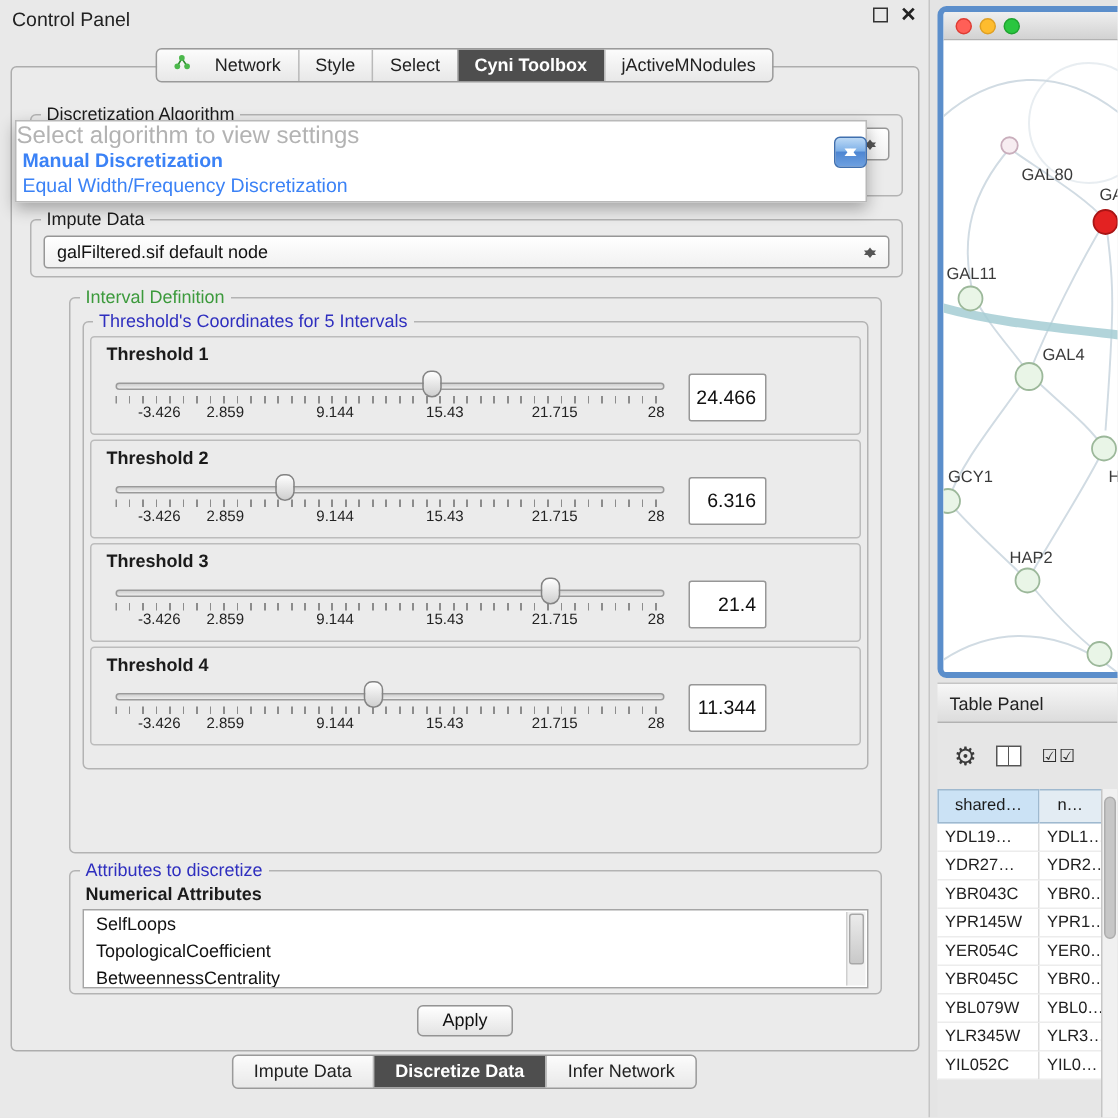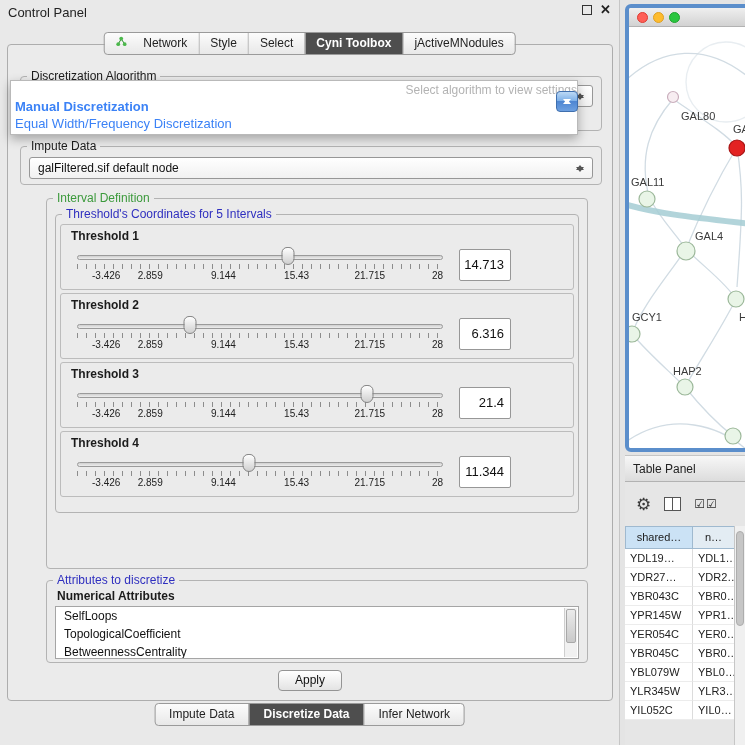--- a/index.html
+++ b/index.html
@@ -36,21 +36,21 @@
   
   .combo { position:relative; background:linear-gradient(#ffffff,#f1f1f1); border:1px solid #979797; border-radius:3px; height:22px; line-height:20px; padding:0 26px 0 8px; font-size:12px; color:#111; overflow:hidden; white-space:nowrap; }
   .combo .arrows { position:absolute; right:7px; top:3px; width:10px; height:15px; }
   .combo .arrows:before { content:""; position:absolute; top:0; left:1px; border:4px solid transparent; border-bottom:5px solid #555; }
   .combo .arrows:after  { content:""; position:absolute; bottom:0; left:1px; border:4px solid transparent; border-top:5px solid #555; }
   .fs-table .combo { margin:4px 8px 0; }
   .fs-algo .combo { margin:2px 8px 0; }
 
   
   .algo-popup { position:absolute; left:10px; top:80px; width:568px; height:55px; background:#fff; border:1px solid #b9b9b9; box-shadow:0 4px 10px rgba(0,0,0,.3); z-index:40; padding-top:2px; }
-  .popup-header { text-align:right; color:#b3b3b3; font-size:12px; line-height:15px; }
+  .popup-header { text-align:left; color:#b3b3b3; font-size:16px; line-height:15px; }
   .popup-item { font-size:13px; line-height:17px; padding-left:4px; color:#3b82f6; }
   .popup-item.bold { font-weight:bold; }
   .combo-blue-btn { position:absolute; left:556px; top:91px; width:22px; height:21px; border-radius:4px; border:1px solid #3f6fae; background:linear-gradient(#bcd9f5 0%, #7fb1e8 45%, #4e86d2 50%, #6da0e0 100%); z-index:45; }
   .combo-blue-btn:before { content:""; position:absolute; left:6px; top:3px; border:4px solid transparent; border-bottom:5px solid #fff; }
   .combo-blue-btn:after  { content:""; position:absolute; left:6px; bottom:3px; border:4px solid transparent; border-top:5px solid #fff; }
 
   
   .intervals-row { display:flex; align-items:center; margin:4px 10px 6px; }
   .intervals-label { width:160px; font-weight:bold; font-size:12px; }
   .intervals-row .combo { flex:1; }
@@ -186,21 +186,21 @@
               <div class="ticks"></div>
               <div class="scale">
                 <span class="s0">-3.426</span>
                 <span class="s1">2.859</span>
                 <span class="s2">9.144</span>
                 <span class="s3">15.43</span>
                 <span class="s4">21.715</span>
                 <span class="s5">28</span>
               </div>
             </div>
-            <div class="value-box">14.713</div>
+            <div class="value-box">24.466</div>
           </div>
         </div>
 
         <div class="threshold-panel">
           <div class="threshold-label">Threshold 2</div>
           <div class="slider-row">
             <div class="slider">
               <div class="track"></div>
               <div class="thumb" style="left: 31%;"></div>
               <div class="ticks"></div>

